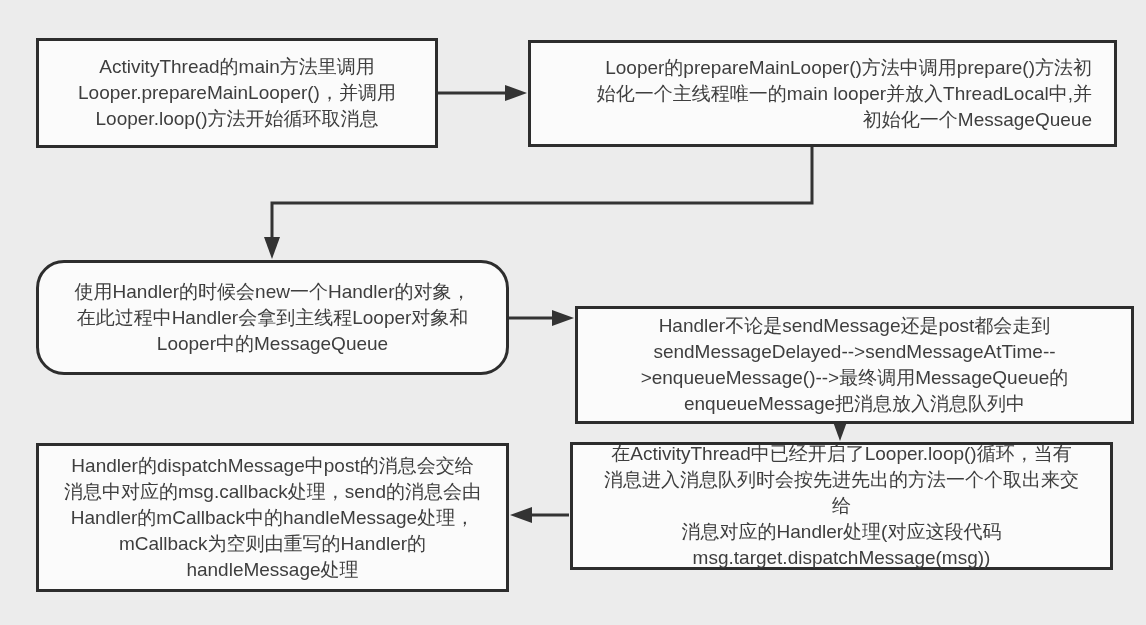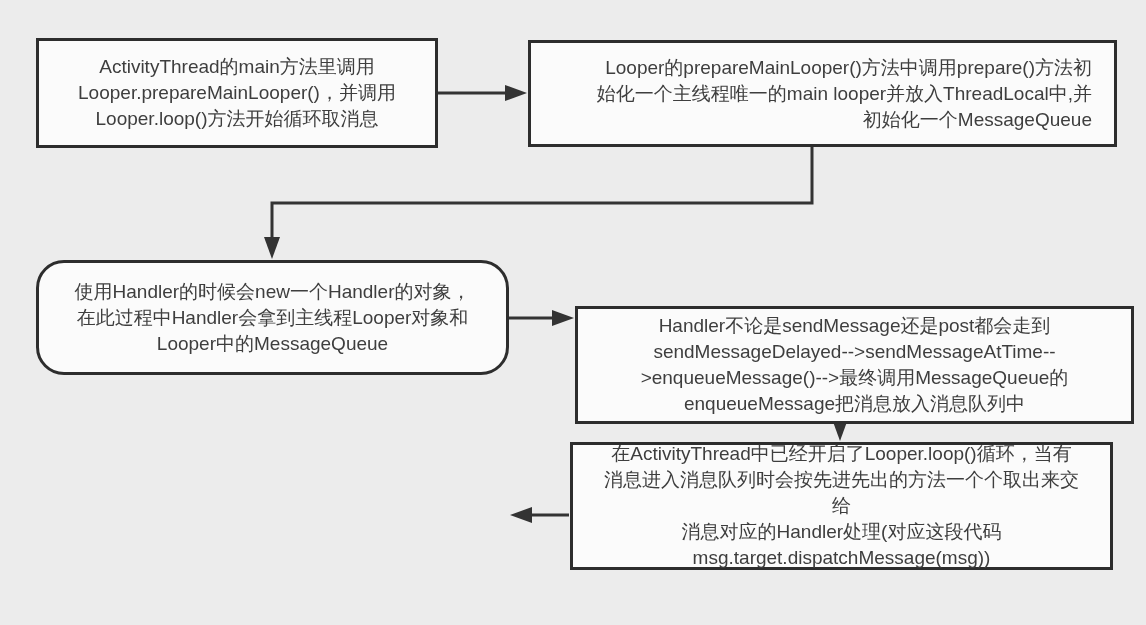--- a/index.html
+++ b/index.html
@@ -101,20 +101,27 @@
 Looper中的MessageQueue</div>
   </div>
 
   <div class="flow-box b4">
     <div class="box-text">Handler不论是sendMessage还是post都会走到
 sendMessageDelayed--&gt;sendMessageAtTime--
 &gt;enqueueMessage()--&gt;最终调用MessageQueue的
 enqueueMessage把消息放入消息队列中</div>
   </div>
 
+  <div class="flow-box b5">
+    <div class="box-text">Handler的dispatchMessage中post的消息会交给
+消息中对应的msg.callback处理，send的消息会由
+Handler的mCallback中的handleMessage处理，
+mCallback为空则由重写的Handler的
+handleMessage处理</div>
+  </div>
 
   <div class="flow-box b6">
     <div class="box-text">在ActivityThread中已经开启了Looper.loop()循环，当有
 消息进入消息队列时会按先进先出的方法一个个取出来交给
 消息对应的Handler处理(对应这段代码
 msg.target.dispatchMessage(msg))</div>
   </div>
 
 </div>
 

